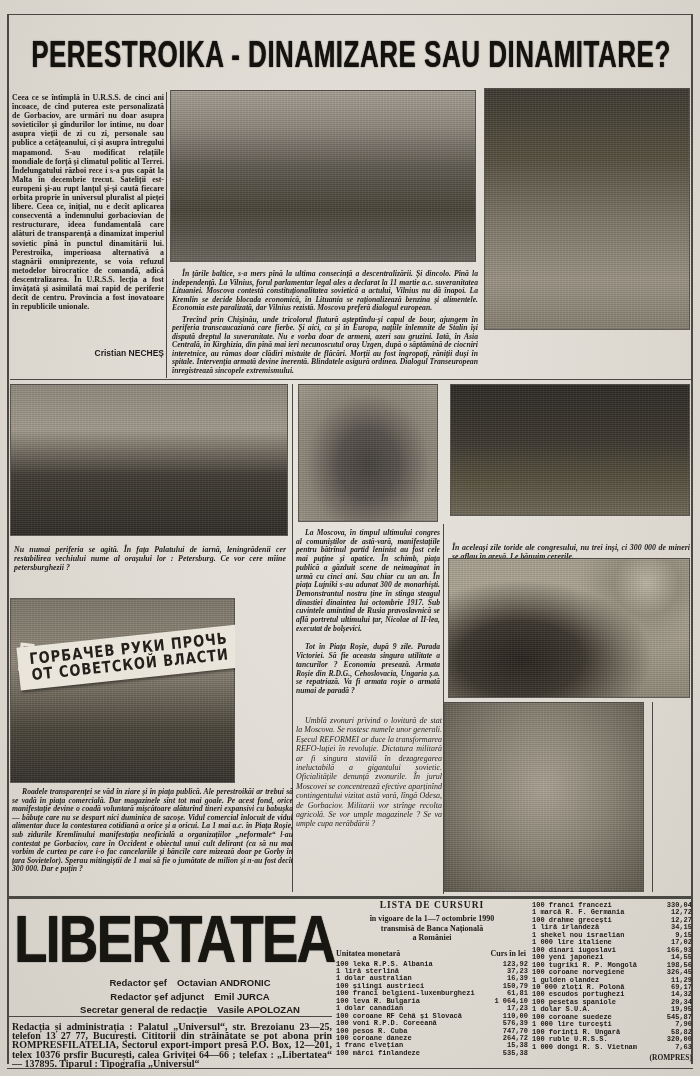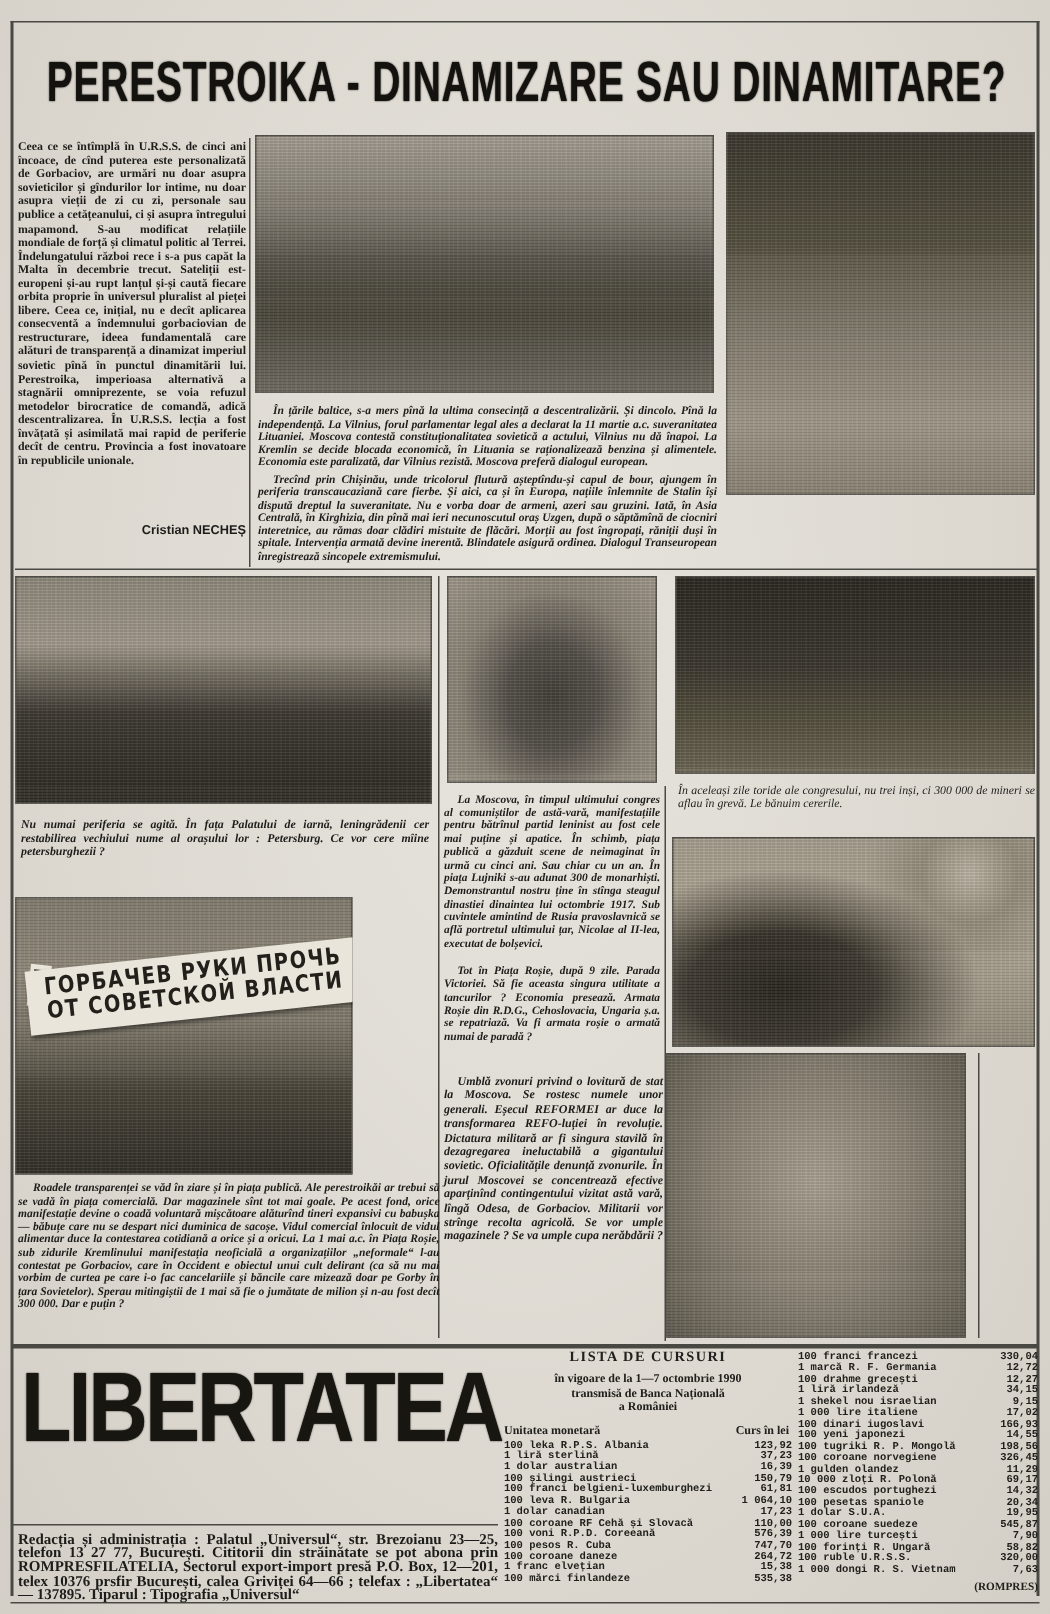--- a/index.html
+++ b/index.html
@@ -63,23 +63,23 @@
   .intro-author{left:12px;top:348px;width:152px;text-align:right;
     font-family:"Liberation Sans",sans-serif;font-weight:700;font-size:8.5px;}
   .cap-top{left:172px;top:270px;width:306px;font-style:italic;font-weight:700;
     font-size:7.7px;line-height:8.5px;}
   .cap-top p{margin:0 0 3px 0;text-indent:10px;}
   .cap-pet{left:14px;top:545px;width:272px;font-style:italic;font-weight:700;
     font-size:7.9px;line-height:9px;}
   .col-mid{left:296px;top:529px;width:144px;font-style:italic;font-weight:700;
     font-size:7.6px;line-height:8.7px;}
   .col-mid p{margin:0 0 10px 0;text-indent:9px;}
-  .cap-min{left:452px;top:522px;width:238px;font-style:italic;font-weight:400;
+  .cap-min{left:452px;top:543px;width:238px;font-style:italic;font-weight:700;
     font-size:7.9px;line-height:9px;}
-  .col-zvon{left:296px;top:716px;width:146px;font-style:italic;font-weight:700;
+  .col-zvon{left:296px;top:716px;width:146px;font-style:italic;font-weight:400;
     font-size:8px;line-height:9.4px;text-indent:9px;}
   .col-road{left:12px;top:788px;width:281px;font-style:italic;font-weight:700;
     font-size:7.7px;line-height:8.6px;text-indent:10px;}
   
   .mast-title{position:absolute;left:14px;top:906px;
     font-family:"Liberation Sans",sans-serif;font-weight:900;font-size:54px;line-height:54px;
     letter-spacing:-2px;color:#181611;transform:scale(1.02,1.22);transform-origin:left top;
     text-shadow:0 0 1px #181611;}
   .mast-roles{position:absolute;left:40px;top:976px;width:300px;
     font-family:"Liberation Sans",sans-serif;font-weight:700;font-size:9.5px;line-height:13.5px;
@@ -153,20 +153,25 @@
     </div>
   </div>
 
   <div class="tb col-zvon">Umblă zvonuri privind o lovitură de stat la Moscova. Se rostesc numele unor generali. Eșecul REFORMEI ar duce la transformarea REFO-luției în revoluție. Dictatura militară ar fi singura stavilă în dezagregarea ineluctabilă a gigantului sovietic. Oficialitățile denunță zvonurile. În jurul Moscovei se concentrează efective aparținînd contingentului vizitat astă vară, lîngă Odesa, de Gorbaciov. Militarii vor strînge recolta agricolă. Se vor umple magazinele ? Se va umple cupa nerăbdării ?</div>
 
   <div class="photo ph-officials"></div>
 
   <div class="tb col-road">Roadele transparenței se văd în ziare și în piața publică. Ale perestroikăi ar trebui să se vadă în piața comercială. Dar magazinele sînt tot mai goale. Pe acest fond, orice manifestație devine o coadă voluntară mișcătoare alăturînd tineri expansivi cu babușka — băbuțe care nu se despart nici duminica de sacoșe. Vidul comercial înlocuit de vidul alimentar duce la contestarea cotidiană a orice și a oricui. La 1 mai a.c. în Piața Roșie, sub zidurile Kremlinului manifestația neoficială a organizațiilor „neformale“ l-au contestat pe Gorbaciov, care în Occident e obiectul unui cult delirant (ca să nu mai vorbim de curtea pe care i-o fac cancelariile și băncile care mizează doar pe Gorby în țara Sovietelor). Sperau mitingiștii de 1 mai să fie o jumătate de milion și n-au fost decît 300 000. Dar e puțin ?</div>
 
   <div class="mast-title">LIBERTATEA</div>
+  <div class="mast-roles">
+    <span class="r"><span>Redactor șef</span><span class="nm">Octavian ANDRONIC</span></span>
+    <span class="r"><span>Redactor șef adjunct</span><span class="nm">Emil JURCA</span></span>
+    <span class="r"><span>Secretar general de redacție</span><span class="nm">Vasile APOLOZAN</span></span>
+  </div>
 
   <div class="cur">
     <div class="cur-left">
       <div class="cur-title">LISTA DE CURSURI</div>
       <div class="cur-sub">
         <div>în vigoare de la 1—7 octombrie 1990</div>
         <div>transmisă de Banca Națională</div>
         <div>a României</div>
       </div>
       <div class="cur-head">

